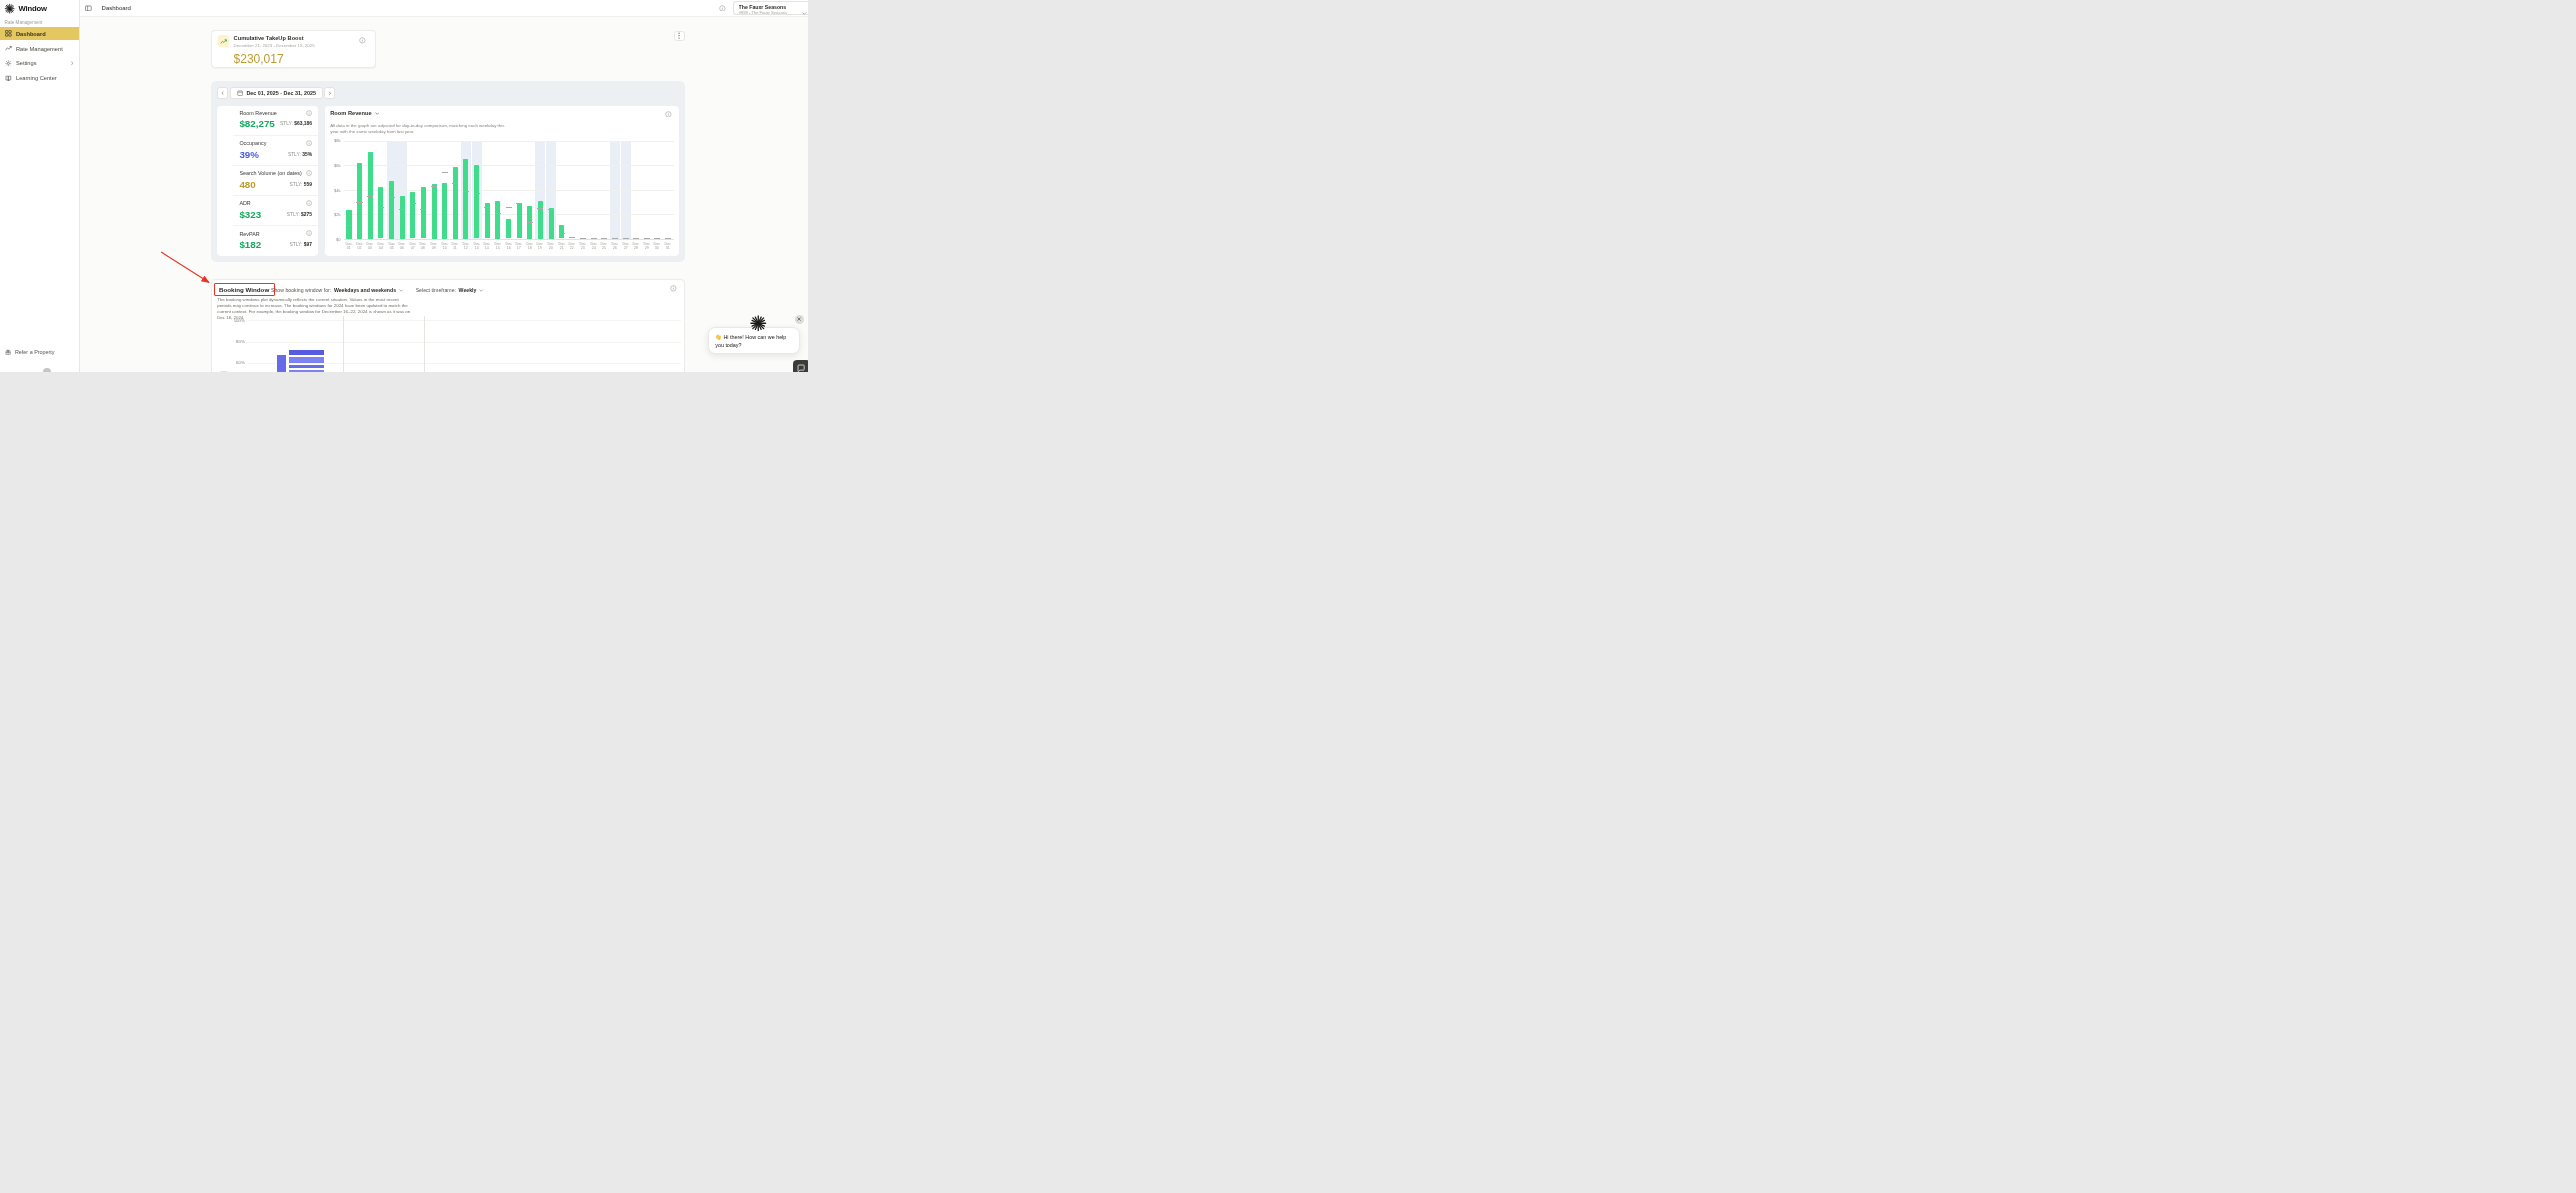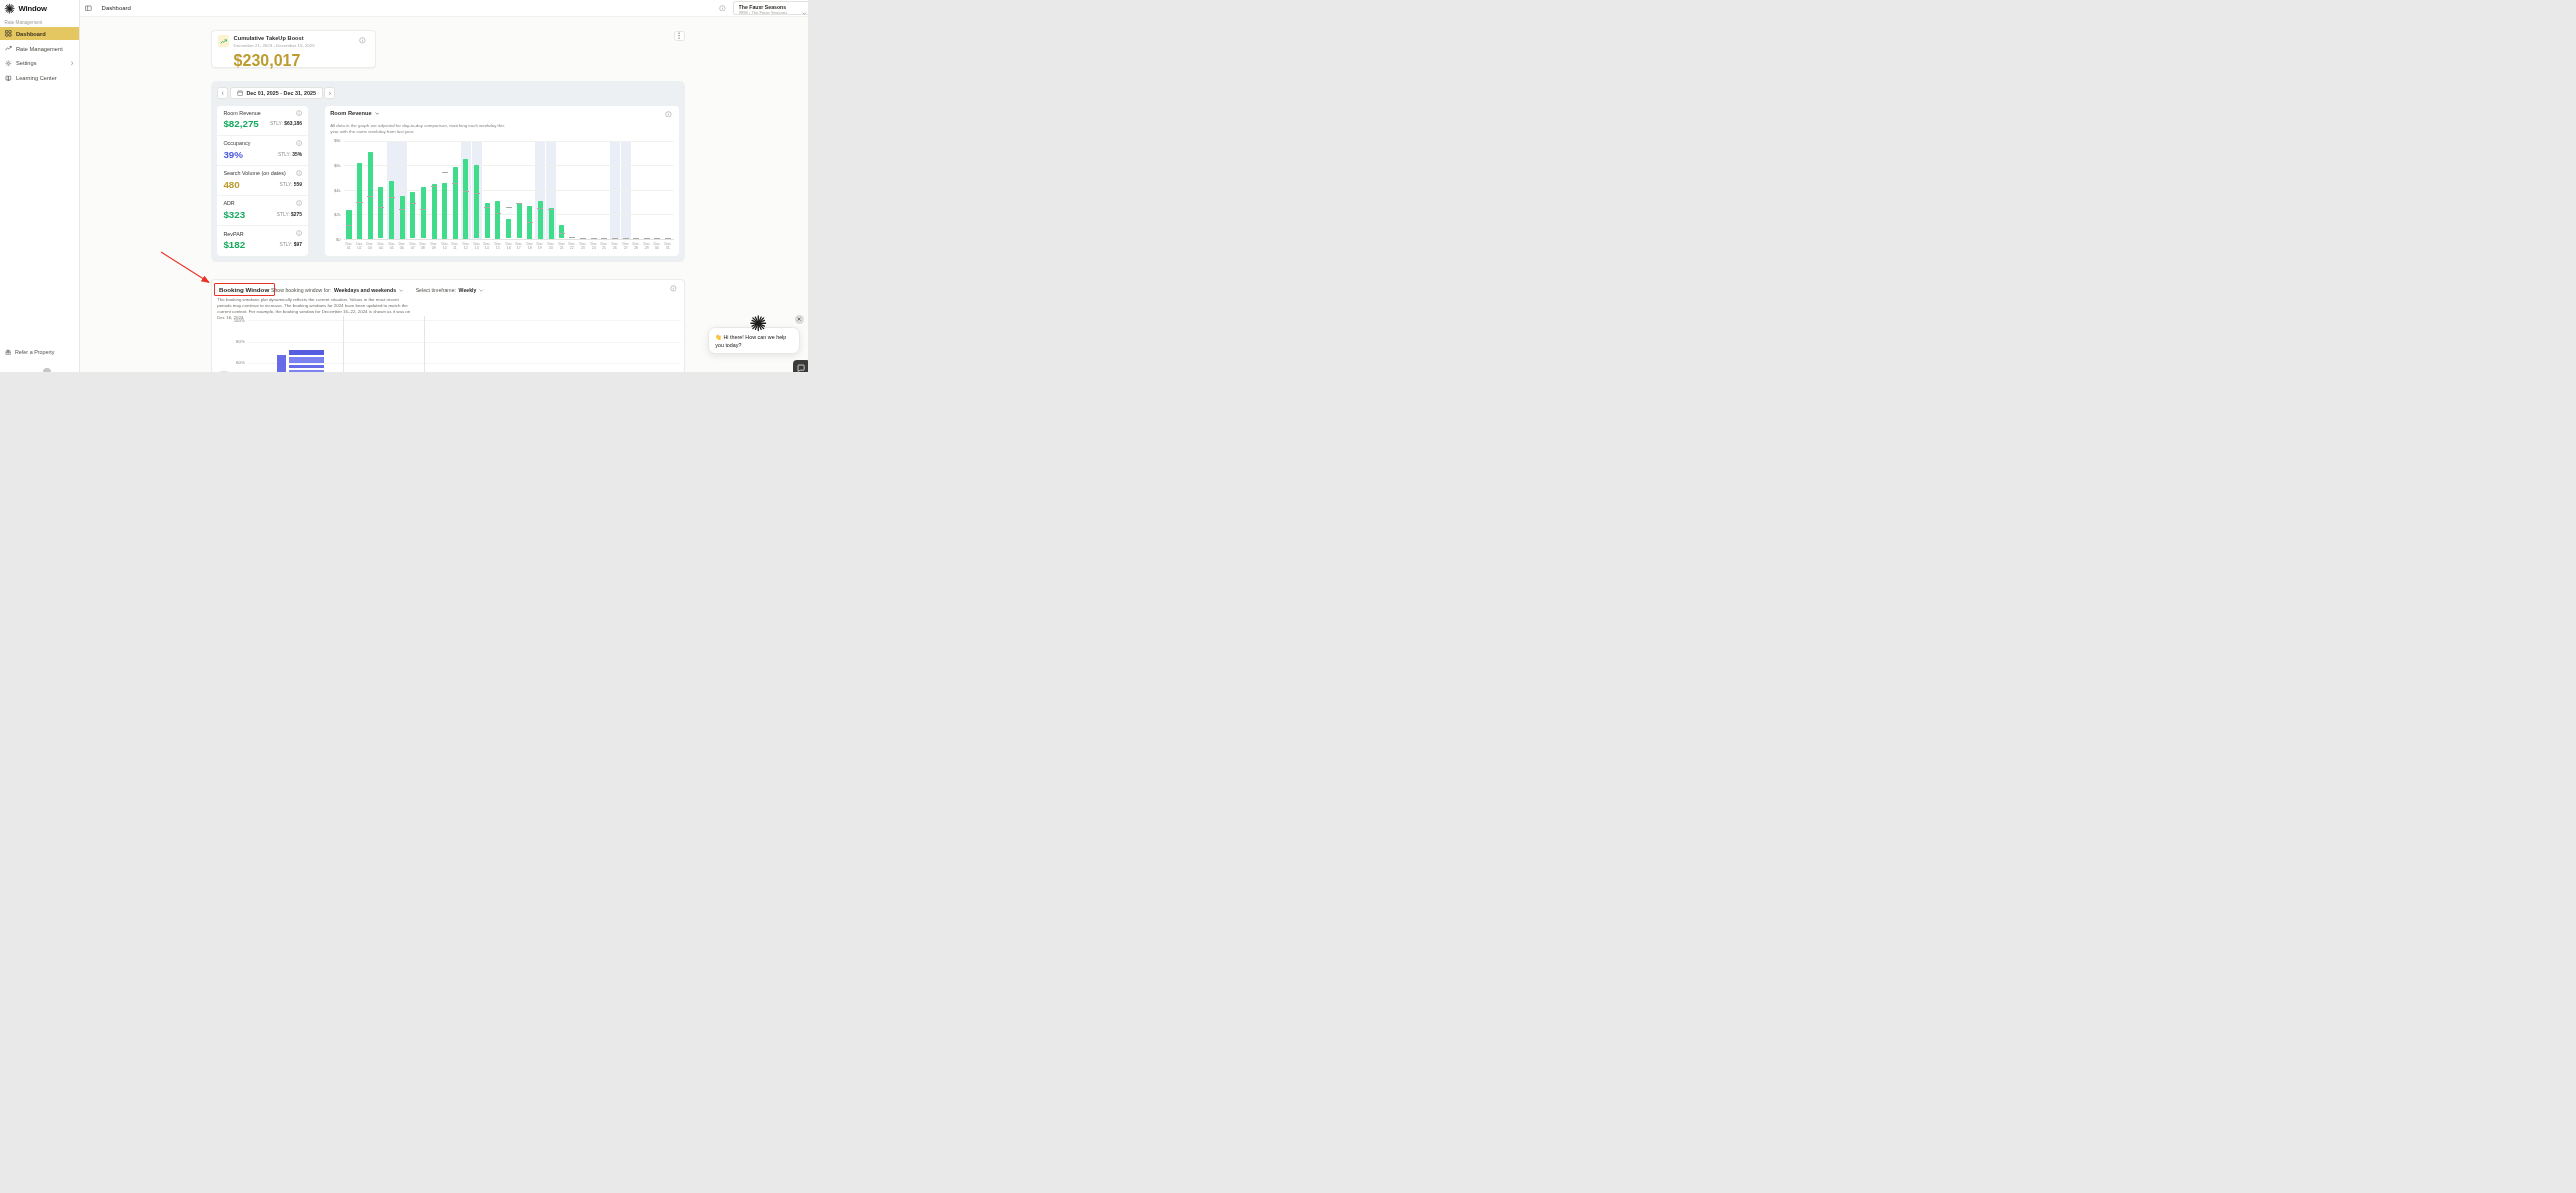--- a/index.html
+++ b/index.html
@@ -41,37 +41,37 @@
              background:#fbfbf9; overflow:hidden; }
 
   .boost-card { position:absolute; left:131px; top:13.4px; width:165px; height:38px;
                 background:#fff; border:0.5px solid #ececea; border-radius:4.1px;
                 box-shadow:0 0.5px 1px rgba(25,25,15,.04); }
   .boost-icon { position:absolute; left:6.2px; top:4.6px; width:11.3px; height:11.3px; border-radius:2.6px;
                 background:#fdf3cf; display:flex; align-items:center; justify-content:center; }
   .boost-title { position:absolute; left:21.6px; top:4.6px; font-size:5.7px; font-weight:600; color:#2e2e2b; }
   .boost-dates { position:absolute; left:21.6px; top:12.4px; font-size:4.4px; color:#a5a5a0; }
   .boost-info { position:absolute; left:147px; top:6.2px; display:flex; cursor:pointer; }
-  .boost-value { position:absolute; left:21.6px; top:21.6px; font-size:16px; font-weight:700; color:var(--gold,#bc9c2f); }
+  .boost-value { position:absolute; left:21.6px; top:21.6px; font-size:12px; font-weight:400; color:var(--gold,#bc9c2f); }
 
   .kebab-btn { position:absolute; left:594px; top:14px; width:10.8px; height:10.8px; background:#fff;
                border:0.5px solid #e5e5e1; border-radius:2.6px; display:flex; align-items:center;
                justify-content:center; cursor:pointer; }
 
   .metrics-panel { position:absolute; left:131px; top:64px; width:474px; height:181px;
                    background:var(--panel-bg,#ecf0f3); border-radius:5.2px; }
   .date-nav { position:absolute; left:6.2px; top:6.2px; display:flex; gap:1.5px; }
   .dn-btn { width:11.3px; height:12.4px; background:#fff; border:0.5px solid #e2e2df; border-radius:2.6px;
             display:flex; align-items:center; justify-content:center; cursor:pointer; }
   .dn-display { height:12.4px; background:#fff; border:0.5px solid #e2e2df; border-radius:2.6px;
                 display:flex; align-items:center; gap:3.6px; padding:0 5.7px; font-size:5.4px;
                 font-weight:600; color:#2c2c29; cursor:pointer; }
 
-  .metrics-card { position:absolute; left:6.2px; top:25px; width:91px; height:150px; background:#fff;
-                  border-radius:4.1px; display:flex; flex-direction:column; overflow:hidden; }
+  .metrics-card { position:absolute; left:6.2px; top:25px; width:101px; height:150px; background:#fff;
+                  border-radius:4.1px; display:flex; flex-direction:column; overflow:hidden;padding-left:16px; }
   .metric { flex:1; padding:4.1px 6.2px 4.6px; border-top:0.5px solid #f2f2ef; }
   .metric:first-child { border-top:none; }
   .metric-top { display:flex; justify-content:space-between; align-items:center; }
   .metric-label { font-size:5.4px; color:#3a3a37; font-weight:500; }
   .metric-bottom { display:flex; justify-content:space-between; align-items:center; margin-top:2.6px; }
   .metric-value { font-size:9.8px; font-weight:700; }
   .metric-stly { font-size:4.9px; color:#8e8e89; }
   .metric-stly b { color:#272725; }
   .info { display:flex; cursor:pointer; }
 

